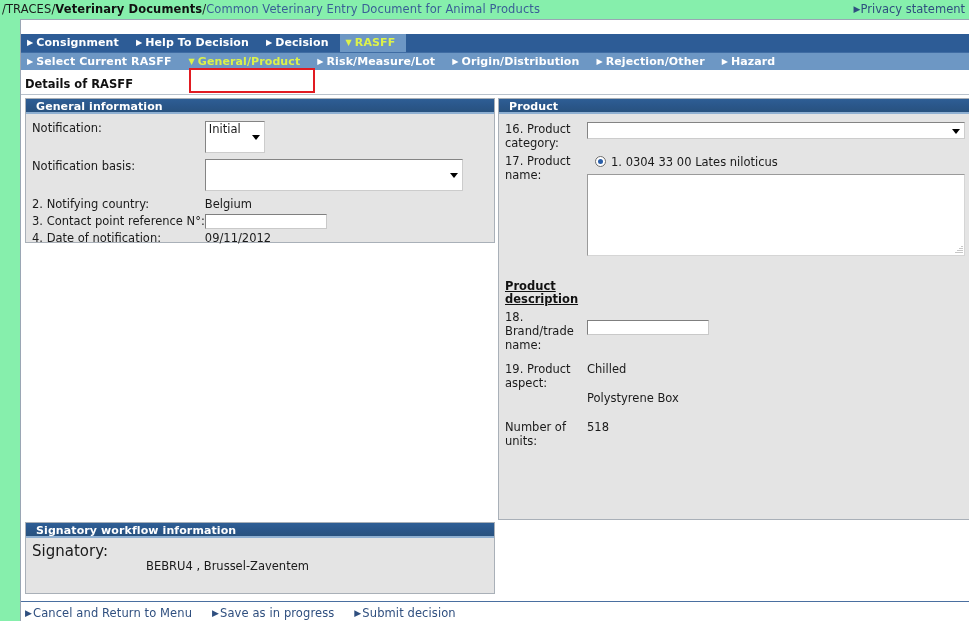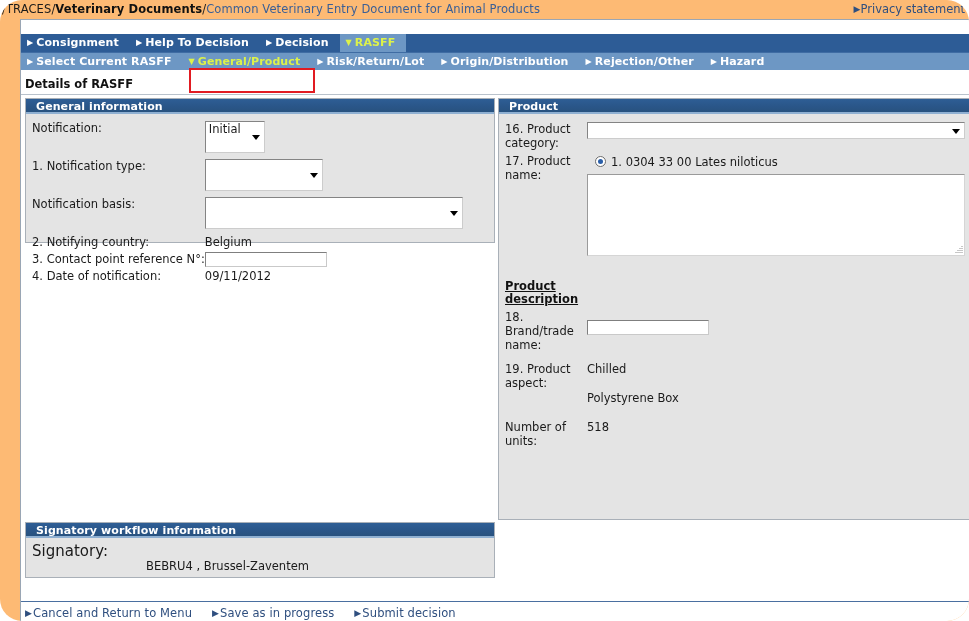--- a/index.html
+++ b/index.html
@@ -9,23 +9,22 @@
     background: #ffffff;
     font-family: "DejaVu Sans", "Liberation Sans", sans-serif;
     font-size: 11px;
     color: #000000;
   }
   #page {
     position: relative;
     width: 969px;
     height: 621px;
     overflow: hidden;
-    background: #fdba74;
-    box-sizing: border-box;
-    border-radius: 22px;
+    background: #86efac;
+    box-sizing: border-box;
   }
 
   
   .topbar {
     position: absolute;
     left: 0; top: 0;
     width: 969px;
     height: 19px;
     box-sizing: border-box;
   }
@@ -179,21 +178,21 @@
   #panel-product {
     left: 477px;
     top: 78px;
     width: 476px;
     height: 422px;
   }
   #panel-signatory {
     left: 4px;
     top: 502px;
     width: 470px;
-    height: 56px;
+    height: 72px;
   }
 
   
   table.form {
     border-collapse: collapse;
     width: 100%;
   }
   table.form td {
     font-size: 11.5px;
     color: #1a1a1a;
@@ -389,21 +388,21 @@
         <span class="arw">▼</span><span>RASFF</span>
       </span>
     </div>
 
     <div class="tabrow tabrow2">
       <span class="tab">
         <span class="arw">▶</span><span>Select Current RASFF</span>
       </span><span class="tab active">
         <span class="arw">▼</span><span>General/Product</span>
       </span><span class="tab">
-        <span class="arw">▶</span><span>Risk/Return/Lot</span>
+        <span class="arw">▶</span><span>Risk/Measure/Lot</span>
       </span><span class="tab">
         <span class="arw">▶</span><span>Origin/Distribution</span>
       </span><span class="tab">
         <span class="arw">▶</span><span>Rejection/Other</span>
       </span><span class="tab">
         <span class="arw">▶</span><span>Hazard</span>
       </span>
     </div>
 
     <div class="redbox"></div>
@@ -414,29 +413,20 @@
     <div class="panel" id="panel-general">
       <div class="panel-head">General information</div>
       <div class="panel-body">
         <table class="form">
           <tbody>
               <tr>
             <td class="lbl" style="width:196px">Notification:</td>
             <td class="val">
               <span class="sel" style="width:60px">
                 <span>Initial</span>
-                <span class="caret"></span>
-              </span>
-            </td>
-          </tr>
-          <tr>
-            <td class="lbl">1. Notification type:</td>
-            <td class="val">
-              <span class="sel" style="width:118px">
-                <span></span>
                 <span class="caret"></span>
               </span>
             </td>
           </tr>
           <tr>
             <td class="lbl">Notification basis:</td>
             <td class="val">
               <span class="sel" style="width:258px">
                 <span></span>
                 <span class="caret"></span>

